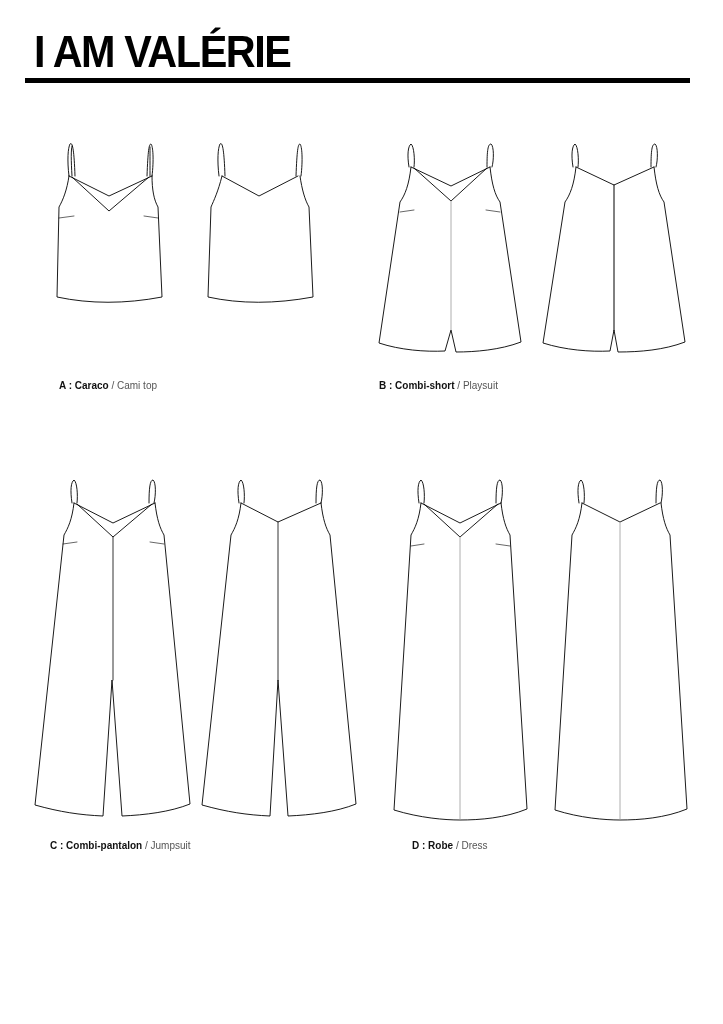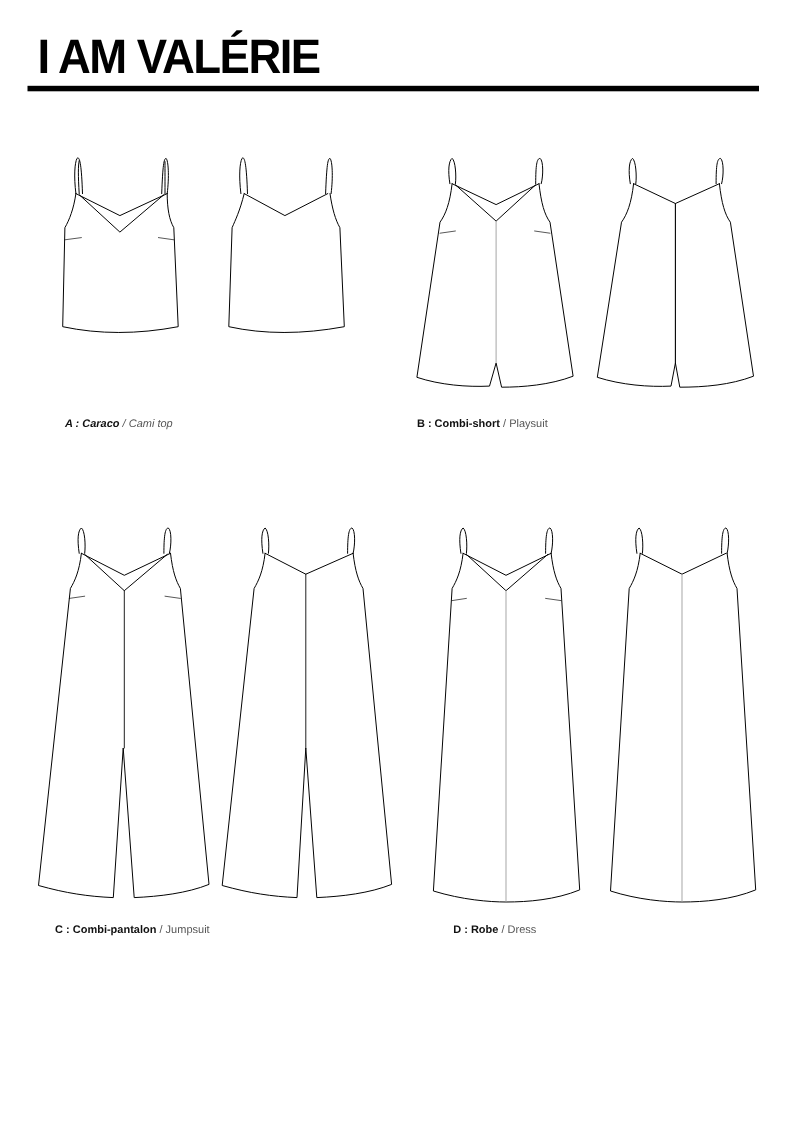--- a/index.html
+++ b/index.html
@@ -93,21 +93,21 @@
 
   <g>
     <path d="M579 503 C577 490 578 482 581 480 C584 482 585 495 584 503"></path>
     <path d="M656 503 C656 488 657 480 660 480 C663 482 663 495 661 503"></path>
     <path d="M582 503 C580 520 576 528 572 535 L555 810 C580 818 605 820 620 820 C640 820 665 818 687 809 L670 535 C666 528 663 520 661 503"></path>
     <path d="M582 503 L620 522 L660 503"></path>
     <line x1="620" y1="522" x2="620" y2="820" stroke="#9a9a9a" stroke-width="0.8"></line>
   </g>
 </svg>
 
-<div class="caption" style="left:59px; top:380px;font-style:italic;">
+<div class="caption" style="left:59px; top:380px;">
   <b>A : </b><b>Caraco</b><span class="en"> / </span><span class="en">Cami top</span>
 </div>
 
 <div class="caption" style="left:379px; top:380px;">
   <b>B : </b><b>Combi-short</b><span class="en"> / </span><span class="en">Playsuit</span>
 </div>
 
 <div class="caption" style="left:50px; top:840px;">
   <b>C : </b><b>Combi-pantalon</b><span class="en"> / </span><span class="en">Jumpsuit</span>
 </div>

